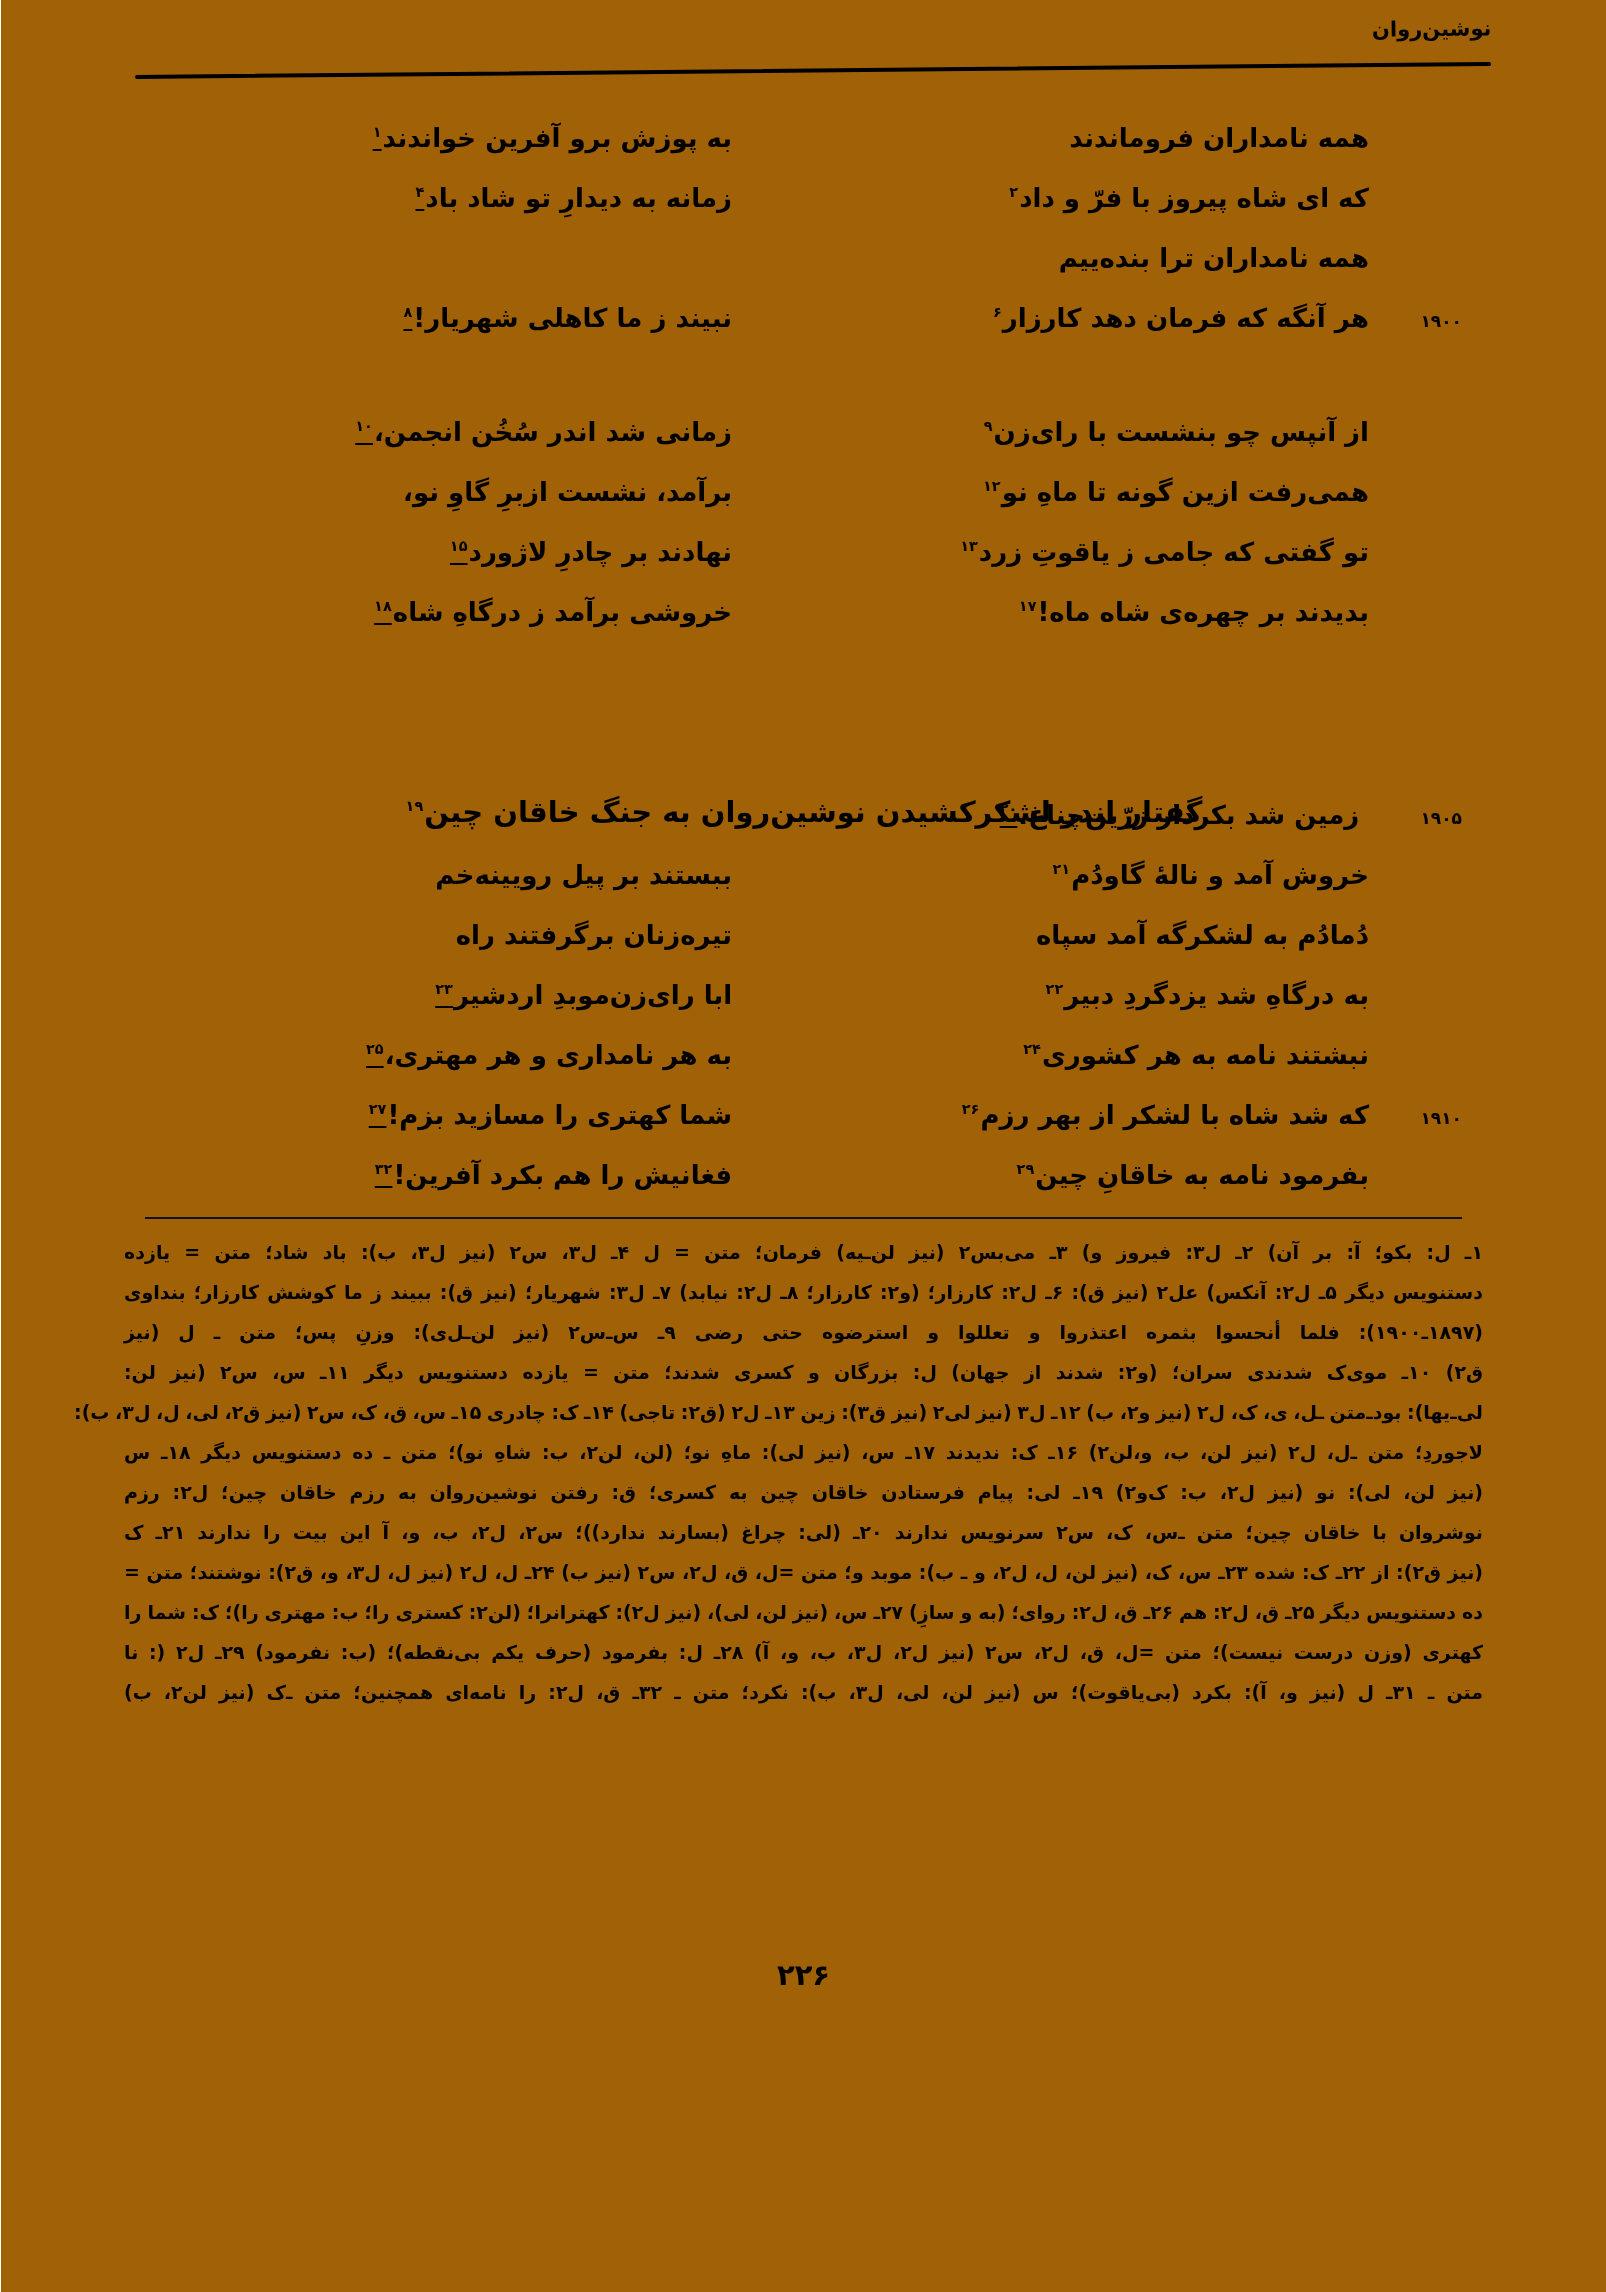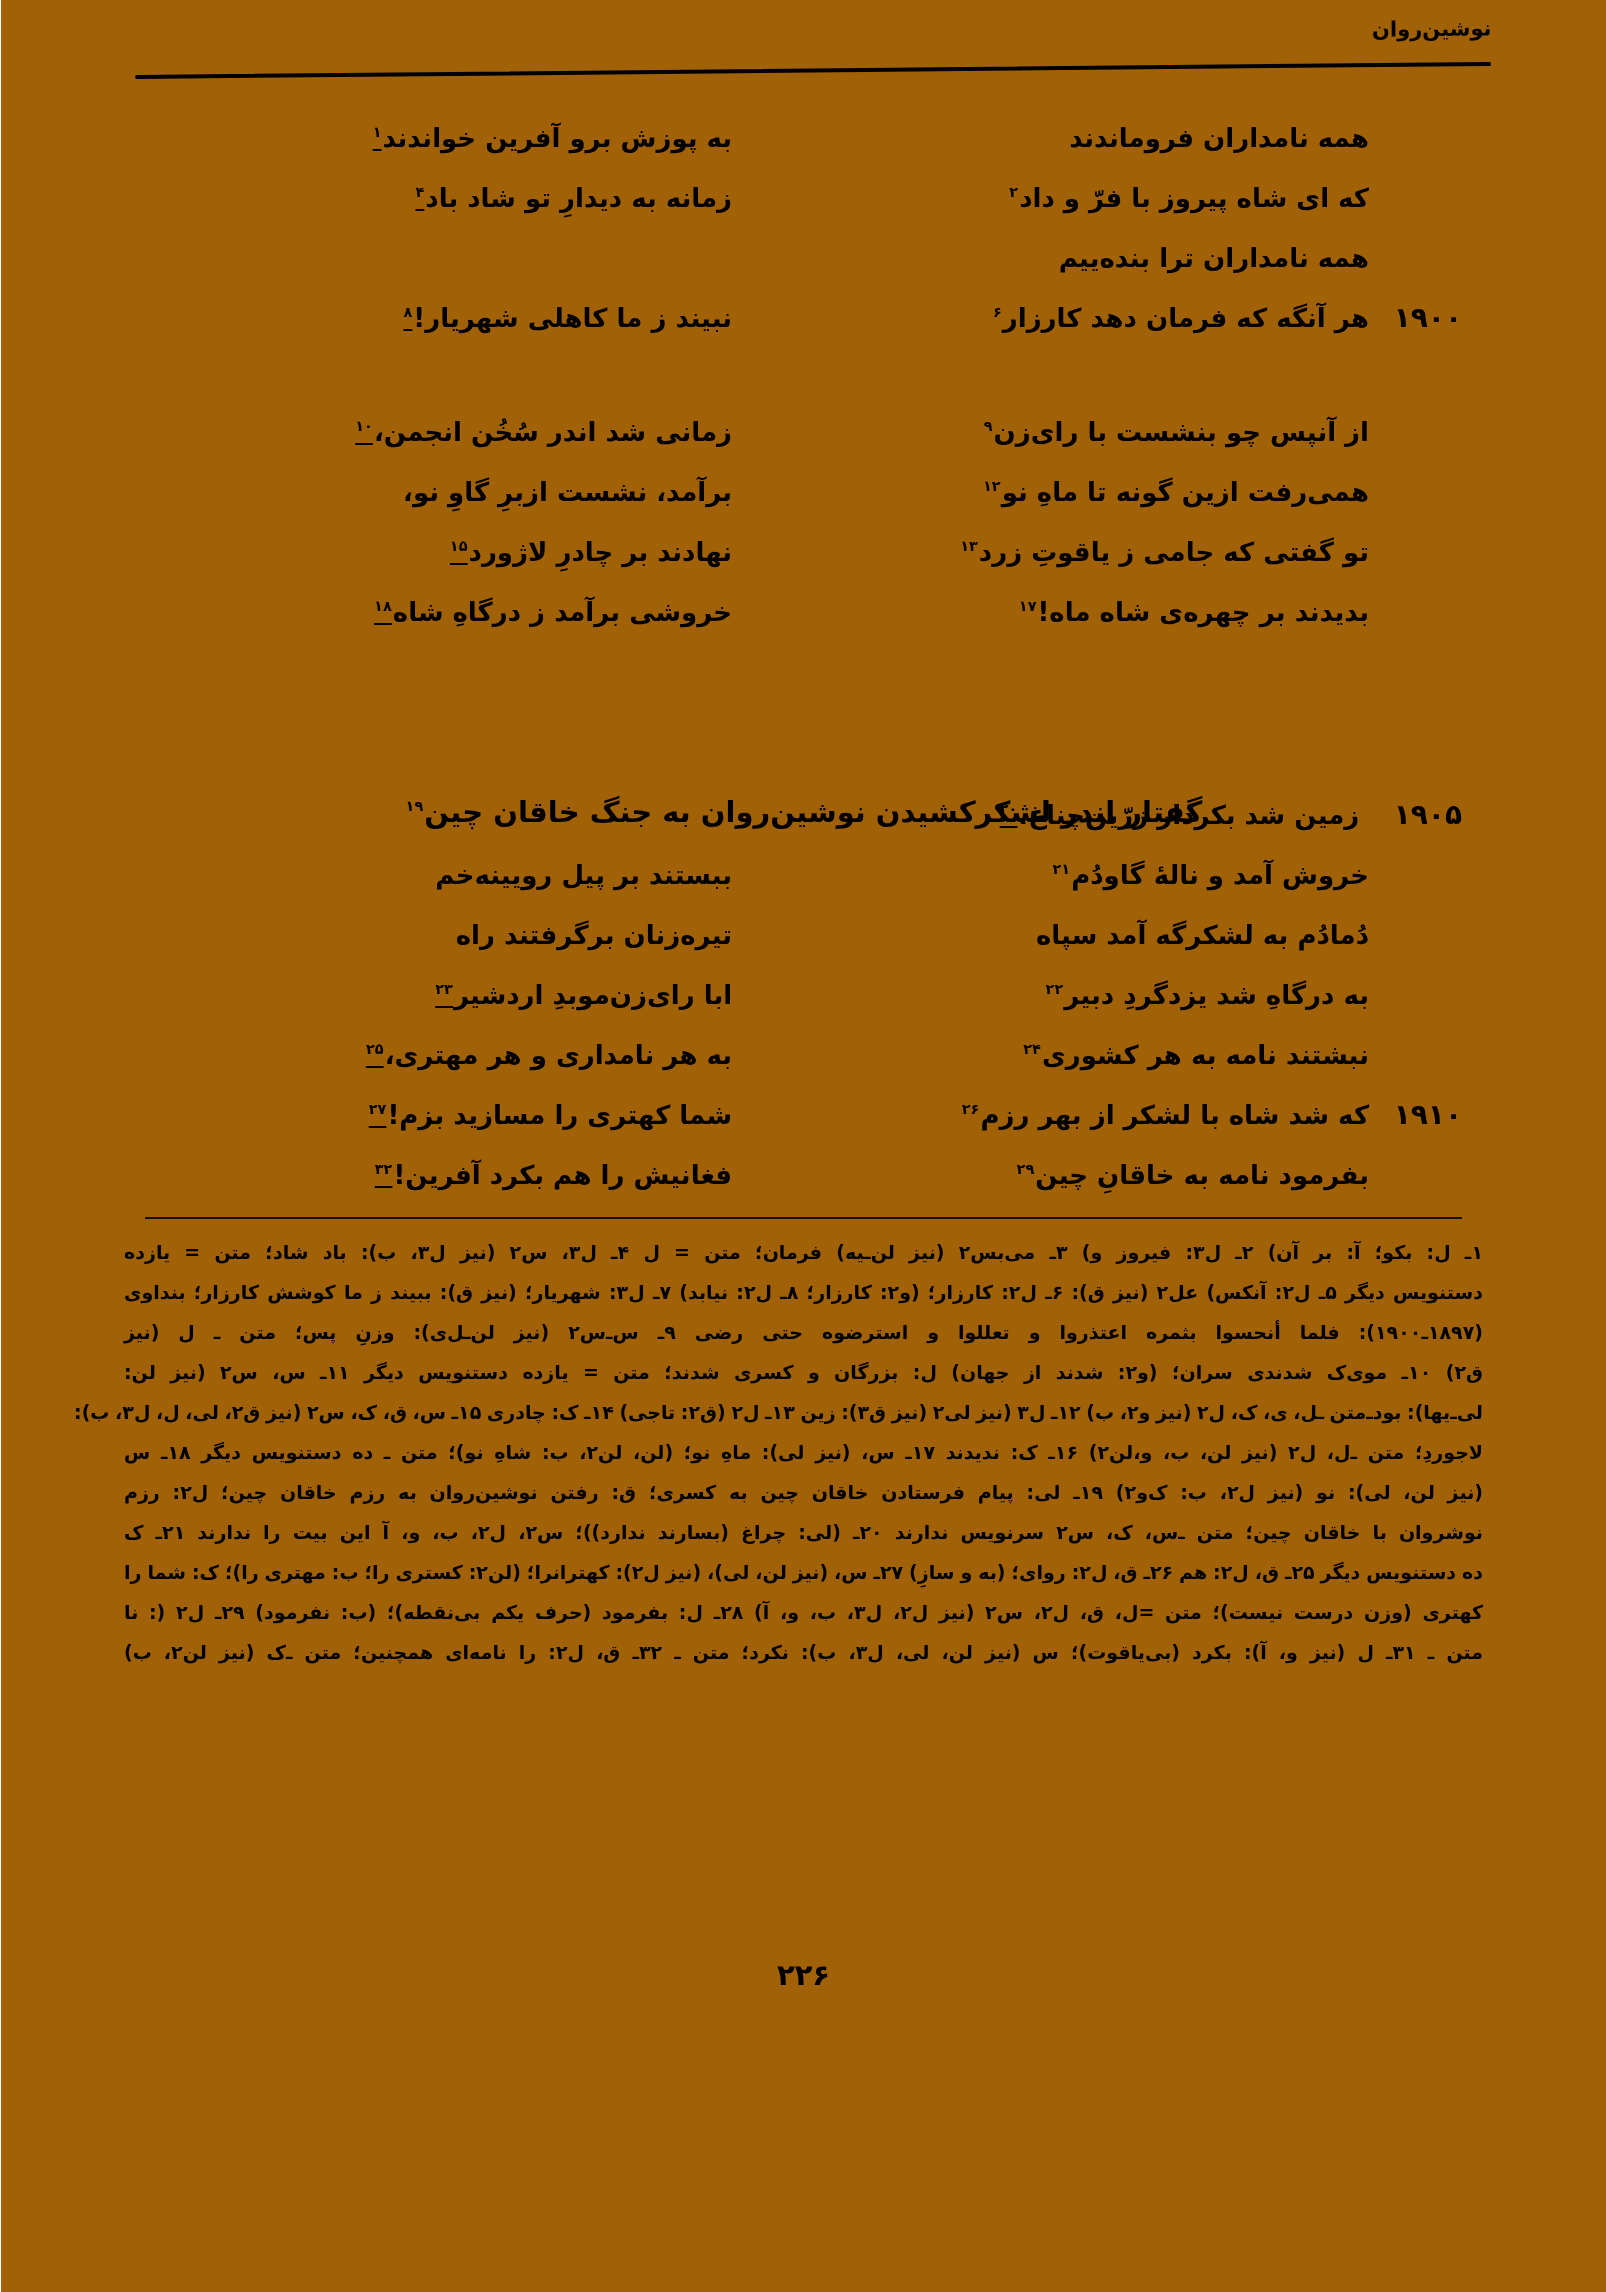--- a/index.html
+++ b/index.html
@@ -69,21 +69,21 @@
     align-items: baseline;
     height: 60px;
     font-size: 26px;
     line-height: 60px;
   }
 
   .lineno {
     width: 93px;
     flex: 0 0 93px;
     text-align: right;
-    font-size: 28px;
+    font-size: 17px;
     font-weight: 600;
     padding-left: 5.8px;
     box-sizing: border-box;
     letter-spacing: -1px;
   }
 
   .hemistich {
     flex: 1 1 0;
     white-space: nowrap;
     font-weight: 600;
@@ -286,20 +286,21 @@
   <div class="apparatus-rule"></div>
   <div class="apparatus">
     <p>۱ـ ل: بکو؛ آ: بر آن) ۲ـ ل٣: فیروز و) ۳ـ می‌بس٢ (نیز لن‌ـیه) فرمان؛ متن = ل ۴ـ ل٣، س٢ (نیز ل٣، ب): باد شاد؛ متن = یازده</p>
     <p>دستنویس دیگر  ۵ـ ل٢: آنکس) عل٢ (نیز ق): ۶ـ ل٢: کارزار؛ (و٢: کارزار؛ ۸ـ ل٢: نیابد) ۷ـ ل٣: شهریار؛ (نیز ق): ببیند ز ما کوشش کارزار؛ بنداوی</p>
     <p>(۱۸۹۷ـ۱۹۰۰): فلما أنحسوا بثمره اعتذروا و تعللوا و استرضوه حتی رضی  ۹ـ س‌ـ‌س٢ (نیز لن‌ـل‌ی): وزنِ پس؛ متن ـ ل (نیز</p>
     <p>ق٢) ۱۰ـ موی‌ک شدندی سران؛ (و٢: شدند از جهان) ل: بزرگان و کسری شدند؛ متن = یازده دستنویس دیگر  ۱۱ـ س، س٢ (نیز لن:</p>
     <p>لی‌ـ‌یها): بودـ‌متن ـل، ی، ک، ل٢ (نیز و٢، ب)  ۱۲ـ ل٣ (نیز لی٢ (نیز ق٣): زین  ۱۳ـ ل٢ (ق٢: تاجی)  ۱۴ـ ک: چادری  ۱۵ـ س، ق، ک، س٢ (نیز ق٢، لی، ل، ل٣، ب):</p>
     <p>لاجوردِ؛ متن ـ‌ل، ل٢ (نیز لن، ب، و،لن٢)  ۱۶ـ ک: ندیدند  ۱۷ـ س، (نیز لی): ماهِ نو؛ (لن، لن٢، ب: شاهِ نو)؛ متن ـ ده دستنویس دیگر  ۱۸ـ س</p>
     <p>(نیز لن، لی): نو  (نیز ل٢، ب: ک‌و٢)  ۱۹ـ لی: پیام فرستادن خاقان چین به کسری؛ ق: رفتن نوشین‌روان به رزم خاقان چین؛ ل٢: رزم</p>
     <p>نوشروان با خاقان چین؛ متن ـ‌س، ک، س٢  سرنویس ندارند  ۲۰ـ (لی: چراغ (بسارند ندارد))؛ س٢، ل٢، ب، و، آ این بیت را ندارند  ۲۱ـ ک</p>
+    <p>(نیز ق٢): از  ۲۲ـ ک: شده  ۲۳ـ س، ک، (نیز لن، ل، ل٢، و ـ ب): موبد و؛ متن =ل، ق، ل٢، س٢ (نیز ب)  ۲۴ـ ل، ل٢ (نیز ل، ل٣، و، ق٢): نوشتند؛ متن =</p>
     <p>ده دستنویس دیگر  ۲۵ـ ق، ل٢: هم  ۲۶ـ ق، ل٢: روای؛ (به و سازِ)  ۲۷ـ س، (نیز لن، لی)، (نیز ل٢): کهترانرا؛ (لن٢: کستری را؛ ب: مهتری را)؛ ک: شما را</p>
     <p>کهتری (وزن درست نیست)؛ متن =ل، ق، ل٢، س٢ (نیز ل٢، ل٣، ب، و، آ)  ۲۸ـ ل: بفرمود (حرف یکم بی‌نقطه)؛ (ب: نفرمود)  ۲۹ـ ل٢ (: نا</p>
     <p>متن ـ ۳۱ـ ل (نیز و، آ): بکرد (بی‌یاقوت)؛ س (نیز لن، لی، ل٣، ب): نکرد؛ متن ـ  ۳۲ـ ق، ل٢: را نامه‌ای همچنین؛ متن ـ‌ک (نیز لن٢، ب)</p>
     <p></p>
   </div>
 
   <div class="folio">۲۲۶</div>
 
 </div>
 

